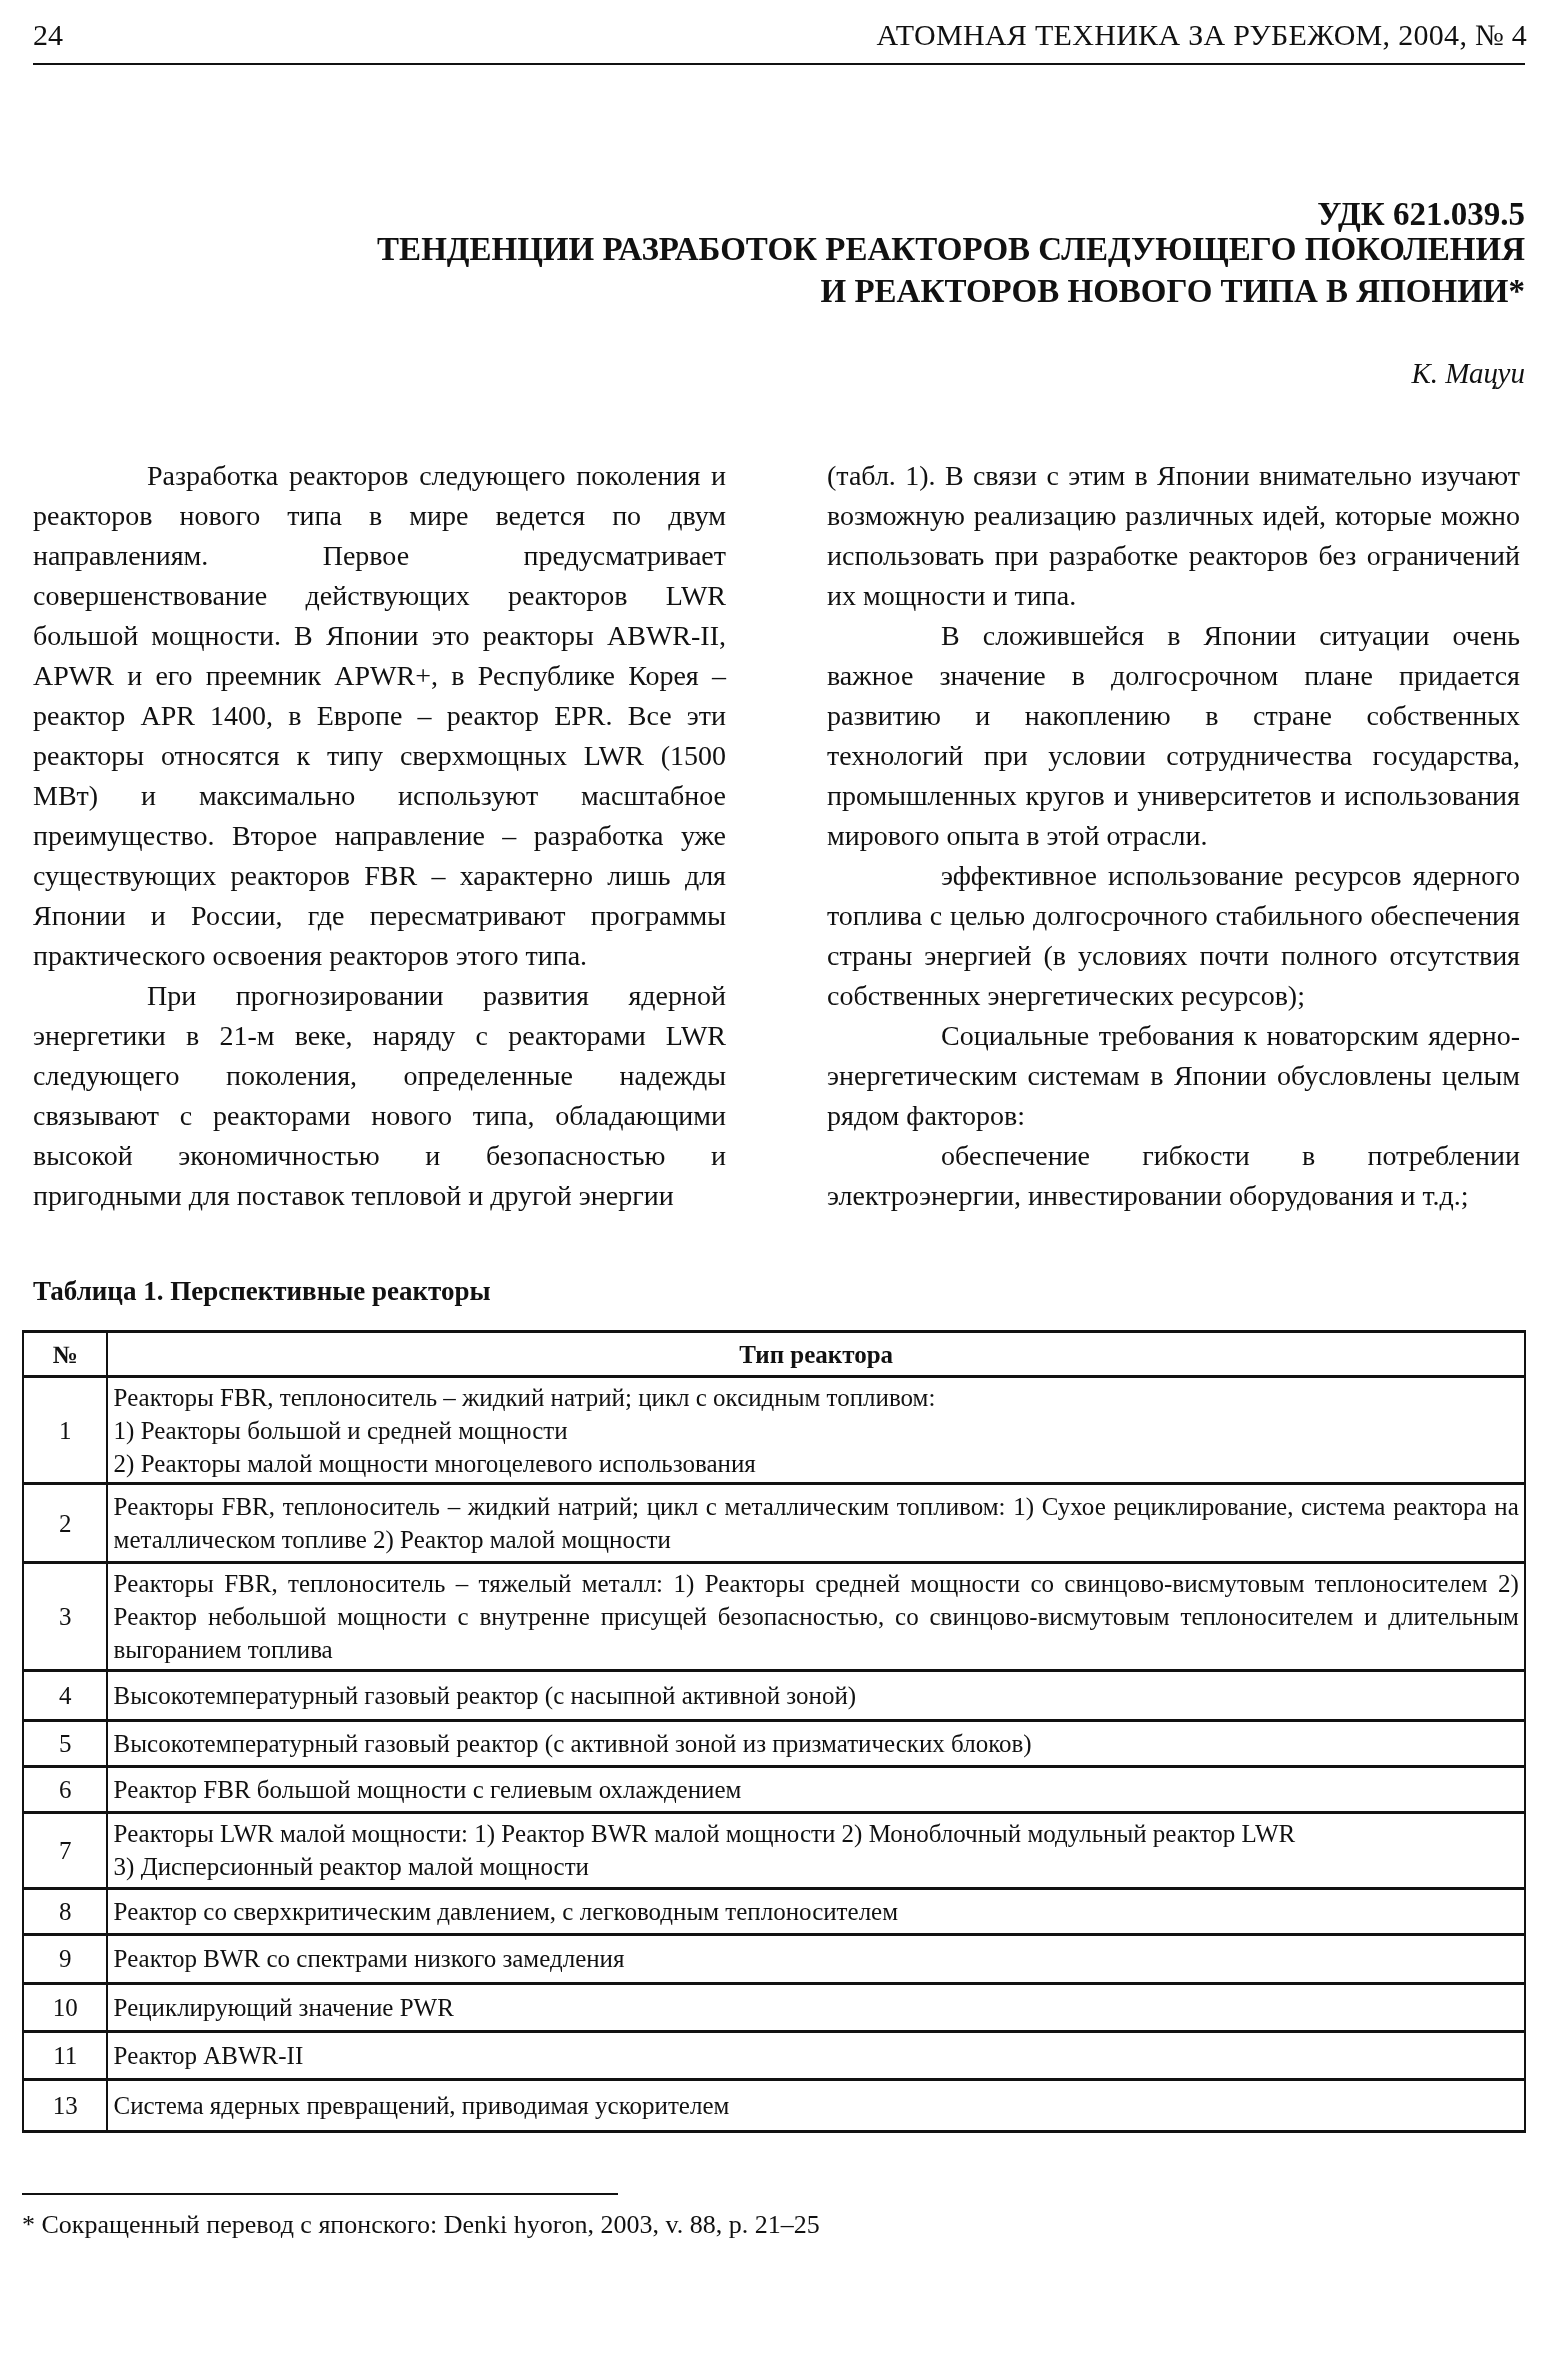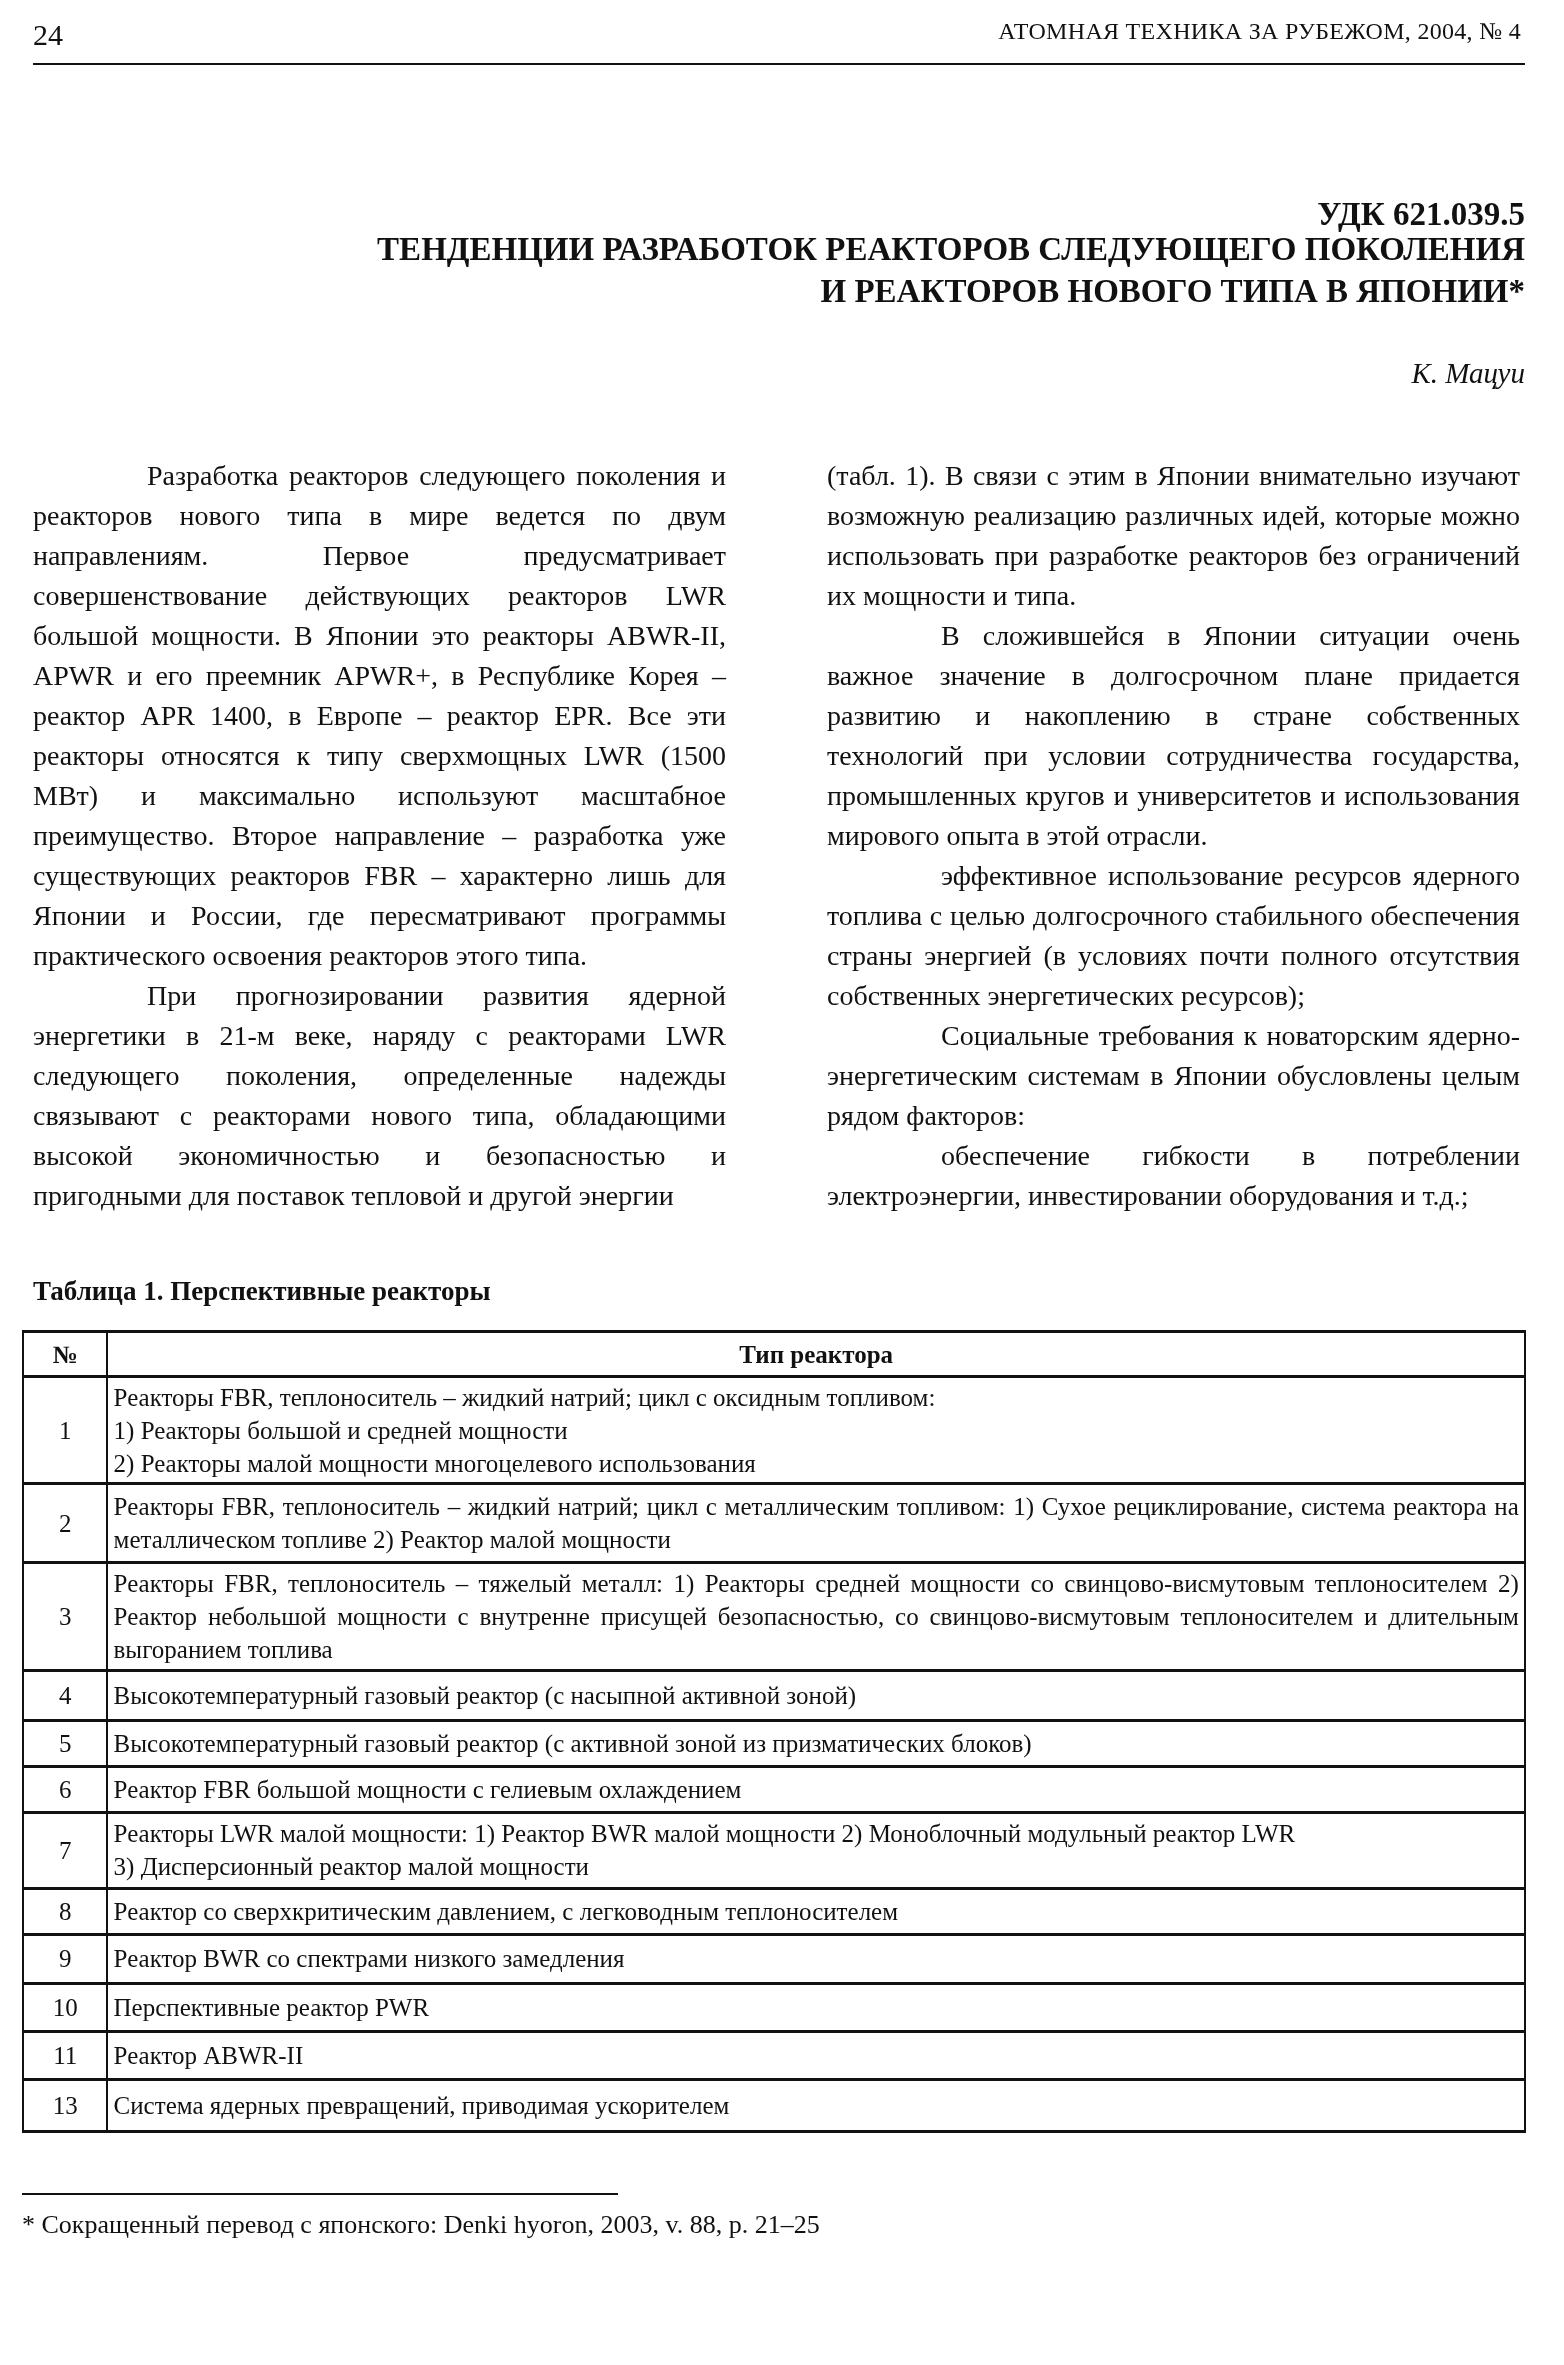--- a/index.html
+++ b/index.html
@@ -4,21 +4,21 @@
 <style>
   html, body { margin: 0; padding: 0; background: #ffffff; }
   body {
     width: 1564px; height: 2366px; position: relative; overflow: hidden;
     font-family: "Liberation Serif", "DejaVu Serif", serif;
     color: #111111;
   }
   .abs { position: absolute; }
   
   #page-number { left: 33px; top: 18px; font-size: 30px; }
-  #journal-title { right: 43px; top: 18px; font-size: 24px; letter-spacing: 0.3px; }
+  #journal-title { right: 37px; top: 18px; font-size: 30px; letter-spacing: 0.3px; }
   #header-rule { left: 33px; right: 39px; top: 63px; height: 0; border-top: 2.6px solid #111; }
 
   
   .title-block { right: 39px; text-align: right; font-weight: bold; font-size: 33px; line-height: 42px; }
   #udk { top: 193px; }
   #title-1 { top: 228px; margin-left: 28px; }
   #title-2 { top: 270px; }
   #author { right: 39px; top: 357px; font-style: italic; font-size: 29px; }
 
   
@@ -138,21 +138,21 @@
       </tr>
       <tr style="height: 49px;">
         <td class="num">9</td>
         <td class="desc">
           <div>Реактор BWR со спектрами низкого замедления</div>
         </td>
       </tr>
       <tr style="height: 48px;">
         <td class="num">10</td>
         <td class="desc">
-          <div>Перспективные реактор PWR</div>
+          <div>Рециклирующий значение PWR</div>
         </td>
       </tr>
       <tr style="height: 48px;">
         <td class="num">11</td>
         <td class="desc">
           <div>Реактор ABWR-II</div>
         </td>
       </tr>
       <tr style="height: 52px; padding-left: 40px;">
         <td class="num">13</td>

